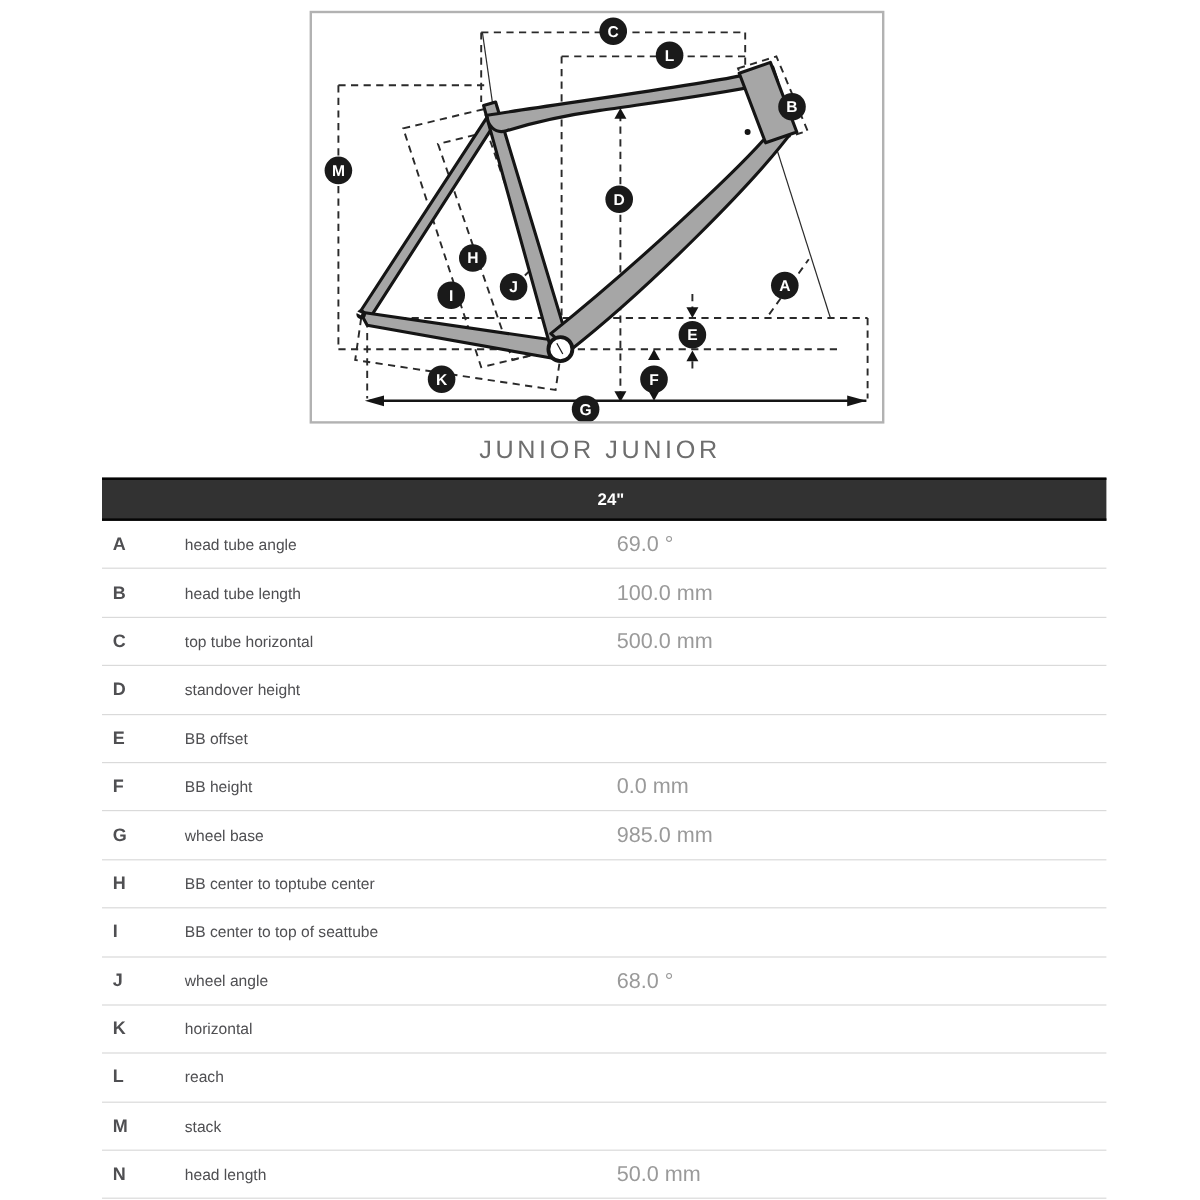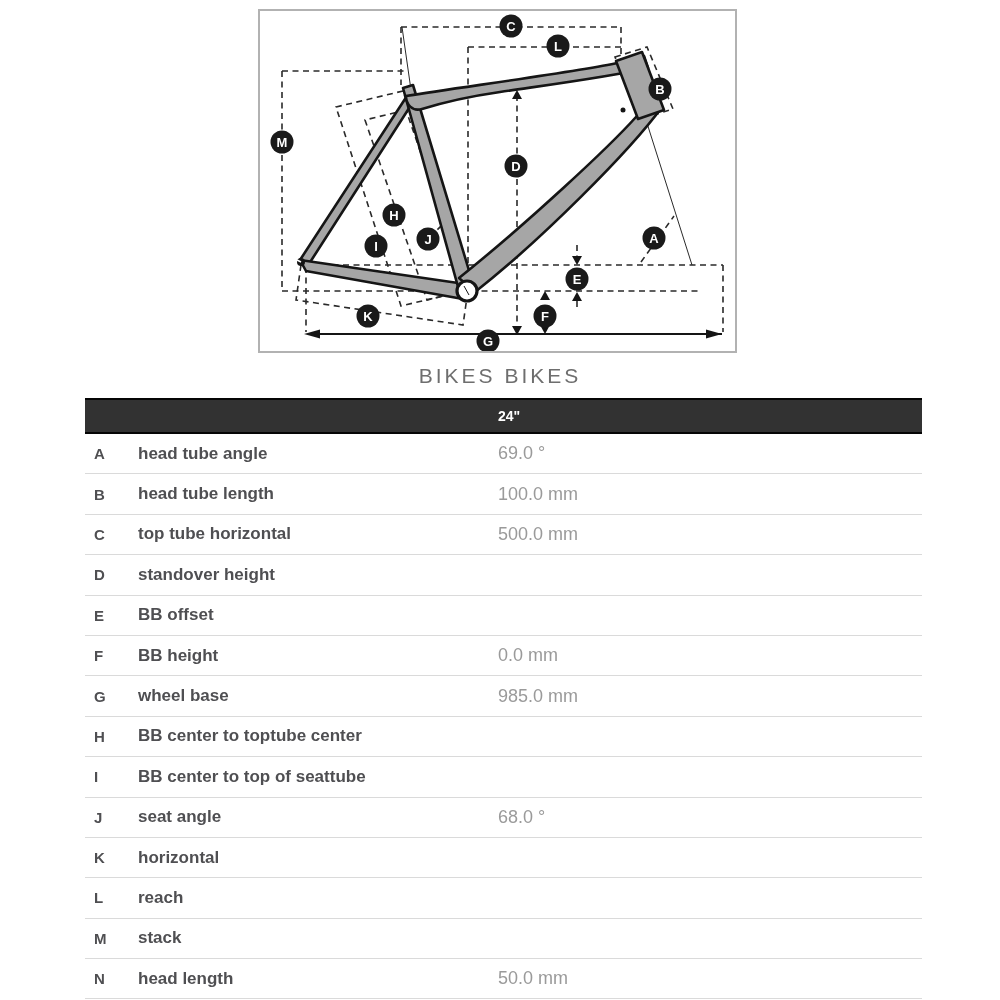--- a/index.html
+++ b/index.html
@@ -37,21 +37,21 @@
     height:40.4px; box-sizing:border-box;
     border-bottom:1px solid #dadada;
     display:flex; align-items:center;
   }
   .cell-letter {
     width:44px; padding-left:9px; flex:none;
     font-weight:bold; font-size:15px; color:#4f4f52;
   }
   .cell-name {
     width:360px; flex:none;
-    font-weight:bold; font-size:17px; color:#4f4f52;
+    font-weight:normal; font-size:13px; color:#4f4f52;margin-left:16px;
   }
   .cell-value { flex:1; font-size:18px; color:#9a9a9a; }
 </style>
 </head>
 <body>
 
 <div class="diagram-box">
   <svg width="475" height="340" viewBox="0 0 475 340">
 
     <g stroke="#2a2a2a" stroke-width="1.6" fill="none" stroke-dasharray="6,4.5">
@@ -158,21 +158,21 @@
           <text x="298" y="39.5" text-anchor="middle" class="marker-letter">L</text>
         </g>
         <g>
           <circle cx="22" cy="131" r="11.5" fill="#1a1a1a"></circle>
           <text x="22" y="135.5" text-anchor="middle" class="marker-letter">M</text>
         </g>
       </g>
   </svg>
 </div>
 
-<div class="page-title">BIKES BIKES</div>
+<div class="page-title">JUNIOR JUNIOR</div>
 
 <div class="geo-table">
   <div class="geo-header">
     <span>24"</span>
   </div>
   <div id="geo-rows">
       <div class="geo-row">
         <div class="cell-letter">A</div>
         <div class="cell-name">head tube angle</div>
         <div class="cell-value">69.0 °</div>
@@ -210,21 +210,21 @@
         <div class="cell-letter">H</div>
         <div class="cell-name">BB center to toptube center</div>
         <div class="cell-value"></div>
       </div>
       <div class="geo-row">
         <div class="cell-letter">I</div>
         <div class="cell-name">BB center to top of seattube</div>
       </div>
       <div class="geo-row">
         <div class="cell-letter">J</div>
-        <div class="cell-name">seat angle</div>
+        <div class="cell-name">wheel angle</div>
         <div class="cell-value">68.0 °</div>
       </div>
       <div class="geo-row">
         <div class="cell-letter">K</div>
         <div class="cell-name">horizontal</div>
       </div>
       <div class="geo-row">
         <div class="cell-letter">L</div>
         <div class="cell-name">reach</div>
         <div class="cell-value"></div>

